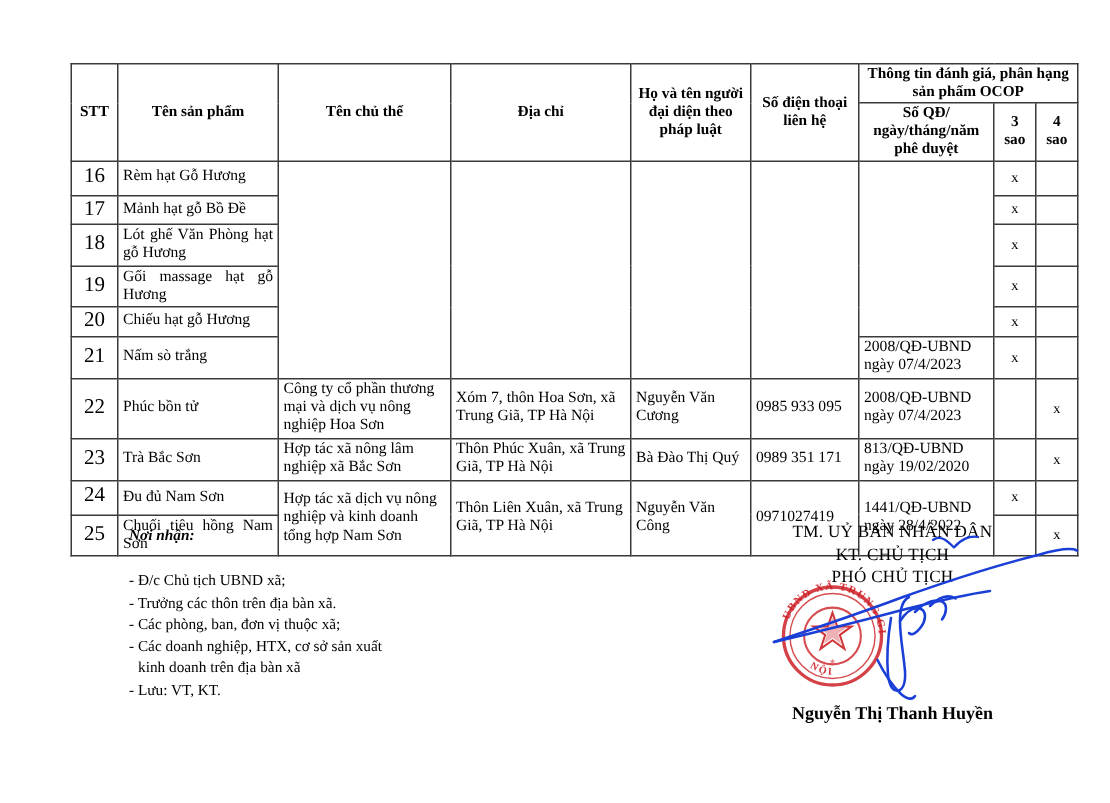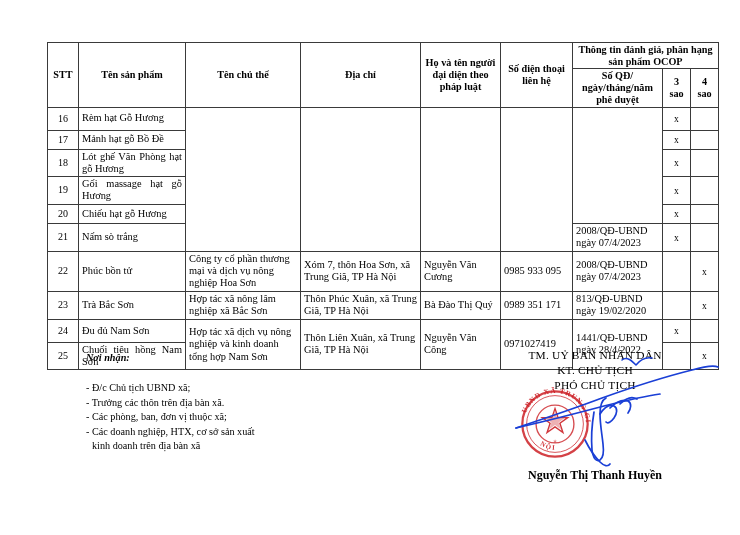--- a/index.html
+++ b/index.html
@@ -55,21 +55,21 @@
   .c-stt   { width: 31px;  }
   .c-prod  { width: 107px; }
   .c-subj  { width: 115px; }
   .c-addr  { width: 120px; }
   .c-rep   { width: 80px;  }
   .c-phone { width: 72px;  }
   .c-qd    { width: 90px;  }
   .c-s3    { width: 28px;  }
   .c-s4    { width: 28px;  }
 
-  td.stt   { text-align: center; font-size: 10px; }
+  td.stt   { text-align: center; font-size: 14px; }
   td.prod  { text-align: left; text-align: justify; text-justify: inter-word; padding-left: 5px; padding-right: 4px;}
   td.subj,
   td.addr,
   td.rep,
   td.phone,
   td.qd    { text-align: left; }
   td.star  { text-align: center; font-size: 9.6px; }
 
   .rowtall  { height: 23px; }
   .rowshort { height: 19px; }
@@ -279,20 +279,21 @@
 
   <div class="footer">
 
     <div class="noinhan">
       <div class="ttl">Nơi nhận:</div>
       <div class="ln">- Đ/c Chủ tịch UBND xã;</div>
       <div class="ln">- Trưởng các thôn trên địa bàn xã.</div>
       <div class="ln">- Các phòng, ban, đơn vị thuộc xã;</div>
       <div class="ln">- Các doanh nghiệp, HTX, cơ sở sản xuất</div>
       <div class="ln wrap2">kinh doanh trên địa bàn xã</div>
+      <div class="ln">- Lưu: VT, KT.</div>
     </div>
 
     <div class="signblock">
       <div class="l1">TM. UỶ BAN NHÂN DÂN</div>
       <div class="l2">KT. CHỦ TỊCH</div>
       <div class="l3">PHÓ CHỦ TỊCH</div>
 
       <div class="seal">
         <svg width="86" height="86" viewBox="0 0 100 100">
           <defs>

